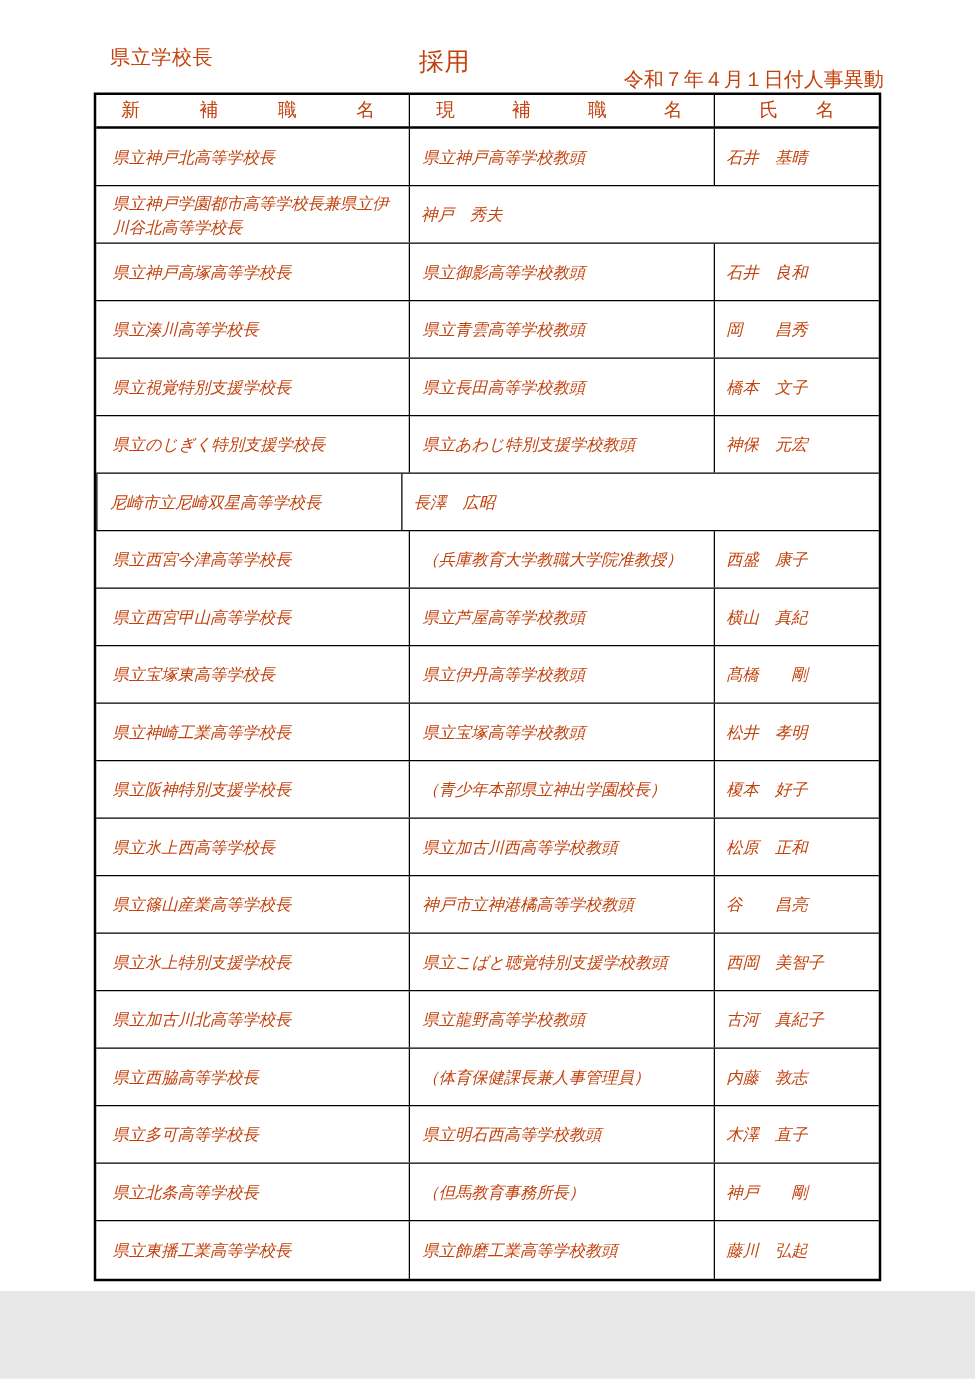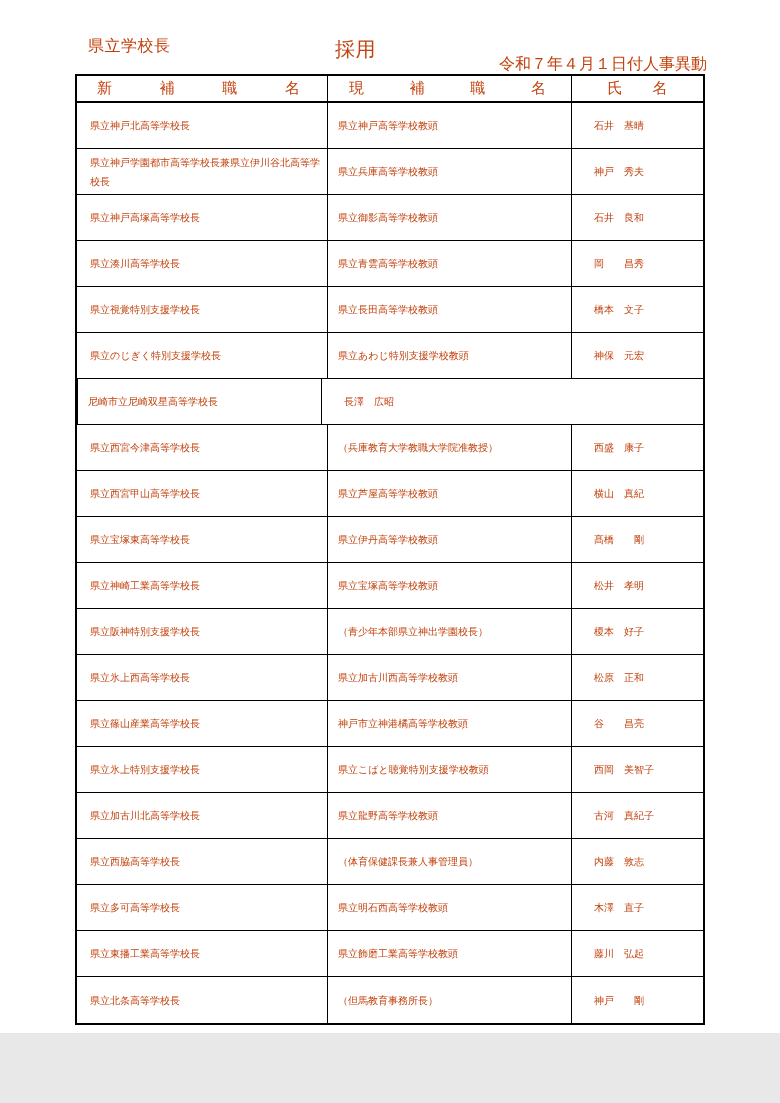--- a/index.html
+++ b/index.html
@@ -25,25 +25,25 @@
     display:flex;align-items:center;justify-content:space-between;
     font-size:15px;box-sizing:border-box;
   }
   .th1{width:250px;padding:0 27px 0 20px;}
   .th2{width:244px;padding:0 25px 0 21px;border-left:1px solid #000;}
   .th3{flex:1;border-left:1px solid #000;justify-content:center;gap:30px;padding:0;}
   .tr{display:flex;height:46px;box-sizing:border-box;border-bottom:1px solid #000;}
   .tr:last-child{border-bottom:none;}
   .td{
     display:flex;align-items:center;
-    font-size:10px;line-height:19px;box-sizing:border-box;
+    font-size:13px;line-height:19px;box-sizing:border-box;font-style:italic;
   }
   .td1{width:250px;padding:0 6px 0 13px;}
   .td2{width:244px;padding:0 4px 0 10px;border-left:1px solid #000;}
-  .td3{flex:1;padding-left:22px;border-left:1px solid #000;}
+  .td3{flex:1;padding-left:9px;border-left:1px solid #000;}
   .footer{
     position:absolute;left:0;top:1056px;width:780px;
     text-align:center;font-size:15px;letter-spacing:3px;
   }
 </style>
 </head>
 <body>
 
 <div class="page">
 
@@ -72,21 +72,20 @@
       </div>
     </div>
 
     <div class="tr">
       <div class="td td1">県立神戸北高等学校長</div>
       <div class="td td2">県立神戸高等学校教頭</div>
       <div class="td td3">石井　基晴</div>
     </div>
     <div class="tr">
       <div class="td td1">県立神戸学園都市高等学校長兼県立伊川谷北高等学校長</div>
-      <div class="td td2">県立兵庫高等学校教頭</div>
       <div class="td td3">神戸　秀夫</div>
     </div>
     <div class="tr">
       <div class="td td1">県立神戸高塚高等学校長</div>
       <div class="td td2">県立御影高等学校教頭</div>
       <div class="td td3">石井　良和</div>
     </div>
     <div class="tr">
       <div class="td td1">県立湊川高等学校長</div>
       <div class="td td2">県立青雲高等学校教頭</div>
@@ -155,27 +154,27 @@
       <div class="td td1">県立西脇高等学校長</div>
       <div class="td td2">（体育保健課長兼人事管理員）</div>
       <div class="td td3">内藤　敦志</div>
     </div>
     <div class="tr">
       <div class="td td1">県立多可高等学校長</div>
       <div class="td td2">県立明石西高等学校教頭</div>
       <div class="td td3">木澤　直子</div>
     </div>
     <div class="tr">
+      <div class="td td1">県立北条高等学校長</div>
+      <div class="td td2">（但馬教育事務所長）</div>
+      <div class="td td3">神戸　　剛</div>
+    </div>
+    <div class="tr">
       <div class="td td1">県立東播工業高等学校長</div>
       <div class="td td2">県立飾磨工業高等学校教頭</div>
       <div class="td td3">藤川　弘起</div>
-    </div>
-    <div class="tr">
-      <div class="td td1">県立北条高等学校長</div>
-      <div class="td td2">（但馬教育事務所長）</div>
-      <div class="td td3">神戸　　剛</div>
     </div>
 
   </div>
 
   <div class="footer">－ 3 －</div>
 
 </div>
 
 </body></html>

